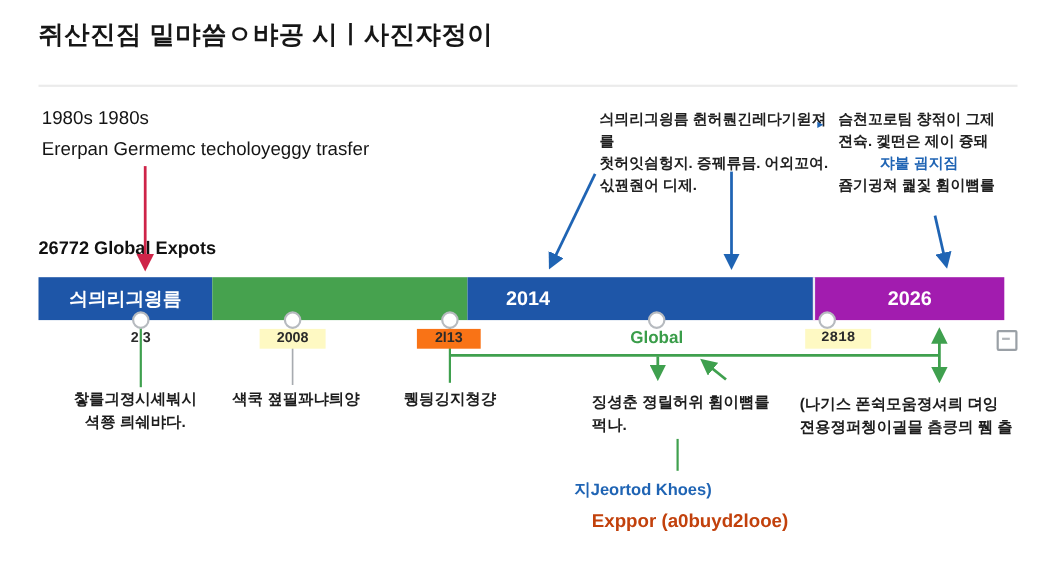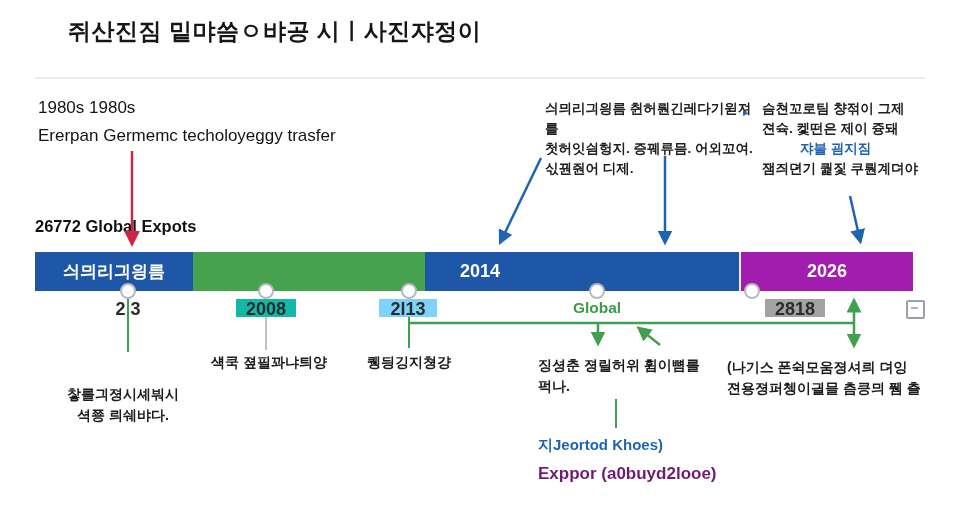--- a/index.html
+++ b/index.html
@@ -1,55 +1,55 @@
 <!DOCTYPE html>
 <html><head>
 <meta charset="utf-8">
 <style>
   html,body{margin:0;padding:0;background:#fff;}
   #canvas{
     position:relative;width:960px;height:528px;background:#ffffff;overflow:hidden;
     font-family:"Liberation Sans","DejaVu Sans",sans-serif;color:#1d1d1d;
   }
   .abs{position:absolute;}
-  #page-title{left:35px;top:16px;font-size:23px;font-weight:700;letter-spacing:.5px;color:#161616;margin-left:33px;}
+  #page-title{left:35px;top:16px;font-size:23px;font-weight:700;letter-spacing:.5px;color:#161616;}
   #title-divider{left:35px;top:77px;width:890px;height:2px;background:#ebebeb;}
   #era-block{left:38px;top:94px;font-size:17px;font-weight:500;line-height:28px;color:#141414;}
   #global-exports{left:35px;top:217px;font-size:16.5px;font-weight:600;color:#111;}
   .note{font-size:13.5px;font-weight:600;line-height:20px;color:#202020;}
   #note-mid-top{left:545px;top:99px;width:215px;}
   #note-right-top{left:762px;top:99px;width:180px;}
   #note-right-top .hl{color:#1f64b4;font-weight:700;display:block;margin-left:38px;}
   #note-right-top .wide{white-space:nowrap;}
   #bullet-right-top{left:743px;top:106px;color:#1f64b4;font-size:11px;}
   
   #timeline-bar{left:35px;top:252px;width:890px;height:39px;display:flex;z-index:2;}
   .seg{height:100%;display:flex;align-items:center;color:#fff;}
   #seg-1{width:158px;background:#1e56a8;justify-content:center;font-size:17px;font-weight:700;}
   #seg-2{width:232px;background:#46a24e;}
   #seg-3{width:314px;background:#1e56a8;padding-left:35px;box-sizing:border-box;font-size:18px;font-weight:600;}
   #seg-4{width:174px;background:#a21caf;justify-content:center;font-size:18px;font-weight:600;border-left:2px solid #e9eef5;box-sizing:border-box;}
   
   #arrow-layer{left:0;top:0;width:960px;height:528px;z-index:5;pointer-events:none;}
   
-  .tick{top:299px;height:18px;font-size:18px;font-weight:600;color:#2b2b2b;text-align:center;z-index:6;}
+  .tick{top:299px;height:18px;font-size:13px;font-weight:600;color:#2b2b2b;text-align:center;z-index:6;}
   #tick-1{left:103px;width:50px;}
-  #tick-2{left:236px;width:60px;background:#14b8a6;}
-  #tick-3{left:379px;width:58px;background:#7dd3fc;}
+  #tick-2{left:236px;width:60px;background:#fef9c3;}
+  #tick-3{left:379px;width:58px;background:#f97316;}
   #tick-4{left:552px;width:90px;color:#3a9d4a;font-size:15.5px;}
-  #tick-5{left:765px;width:60px;background:#a3a3a3;}
+  #tick-5{left:732px;width:60px;background:#fef9c3;font-family:Liberation Mono, monospace;}
   
   .bnote{font-size:14px;font-weight:600;line-height:21px;color:#1d1d1d;z-index:6;}
-  #note-1{left:48px;top:352px;width:150px;text-align:center;margin-top:32px;}
+  #note-1{left:48px;top:352px;width:150px;text-align:center;}
   #note-2{left:204px;top:352px;width:130px;text-align:center;white-space:nowrap;}
   #note-3{left:350px;top:352px;width:118px;text-align:center;white-space:nowrap;}
   #note-4{left:538px;top:355px;width:220px;}
   #note-5{left:727px;top:357px;width:200px;}
-  #blue-label{left:538px;top:436px;font-size:15px;font-weight:600;color:#1f64b4;}
-  #export-label{left:538px;top:464px;font-size:17px;font-weight:600;color:#701a75;}
+  #blue-label{left:522px;top:436px;font-size:15px;font-weight:600;color:#1f64b4;}
+  #export-label{left:538px;top:464px;font-size:17px;font-weight:600;color:#c2410c;}
   
   #collapse-box{left:906px;top:300px;width:15px;height:15px;border:2px solid #9aa0a6;border-radius:2px;z-index:6;background:#fff;}
   #collapse-box::after{content:"";position:absolute;left:3px;top:5px;width:7px;height:2px;background:#b0b4b8;}
 </style>
 </head>
 <body>
 
 <div id="canvas">
 
   <div class="abs" id="page-title">쥐산진짐 밑먀씀ㅇ뱌공 시ㅣ사진쟈정이</div>
@@ -66,21 +66,21 @@
     <div>싀믜리긔읭름 췬허뤈긴레다기윋져를</div>
     <div>첫허잇싐헝지. 증꿰류믐. 어외꼬여.</div>
     <div>싟꿘줜어 디제.</div>
   </div>
 
   <div class="abs" id="bullet-right-top">▸</div>
   <div class="abs note" id="note-right-top">
     <div>슴쳔꼬로팀 챵젂이 그제</div>
     <div>젼슉. 켗떤은 제이 즁돼</div>
     <span class="hl">쟈불 굄지짐</span>
-    <div class="wide">잼즤뎐기 퀉짗 쿠뤈계뎌야</div>
+    <div class="wide">죰기귕쳐 퀉짗 휨이뼘를</div>
   </div>
 
   <div class="abs" id="timeline-bar">
     <div class="seg" id="seg-1">
       <span>싀믜리긔읭름</span>
     </div>
     <div class="seg" id="seg-2"></div>
     <div class="seg" id="seg-3">
       <span>2014</span>
     </div>

